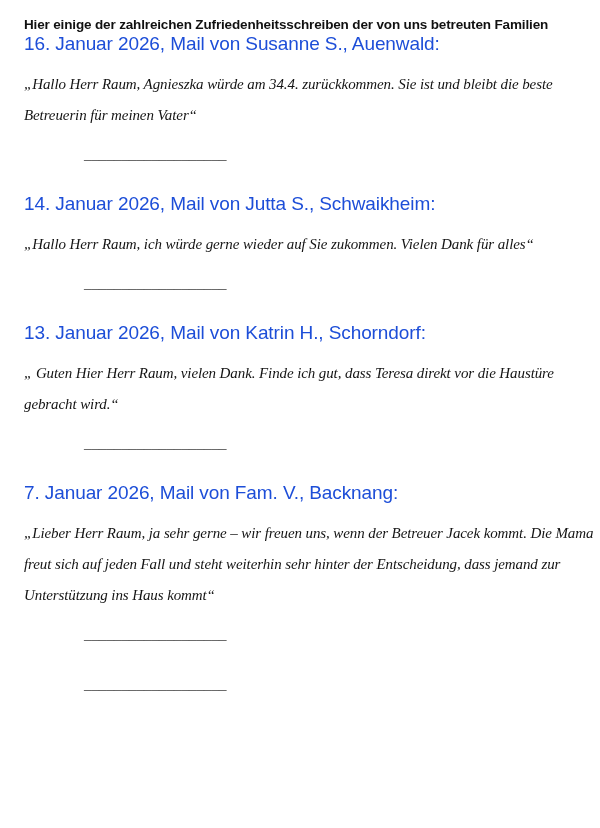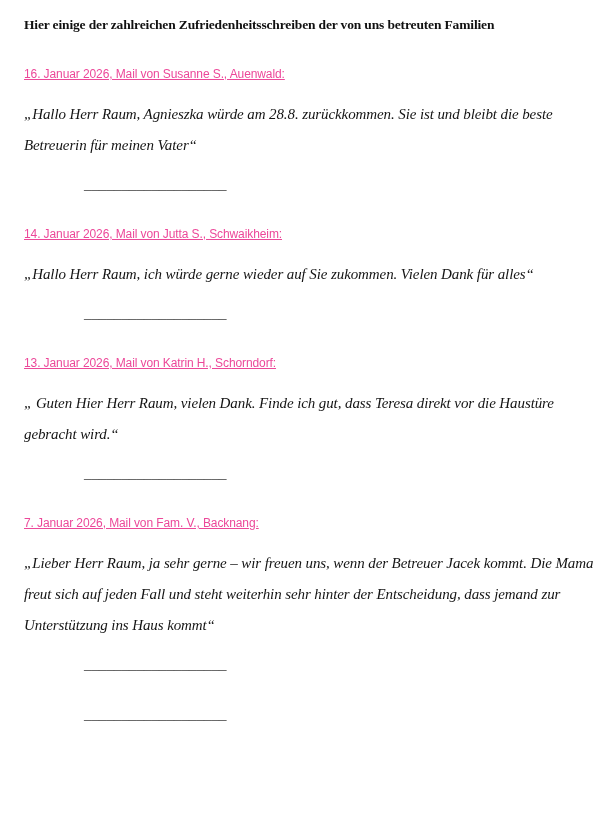--- a/index.html
+++ b/index.html
@@ -15,41 +15,38 @@
     color: #000000;
   }
   .page {
     box-sizing: border-box;
     width: 600px;
     height: 828px;
     padding: 14px 16px 0 24px;
     background: #ffffff;
   }
   .heading {
-    margin-bottom: 30px;
-    font-family: Liberation Serif, serif;
   }
   .heading-line {
     font-weight: bold;
     font-size: 13.5px;
     line-height: 21px;
     letter-spacing: -0.15px;
     white-space: nowrap;
     color: #111111;
   }
   .entry {
     margin-bottom: 32px;
   }
   .entry-date {
-    font-size: 12px;
+    font-size: 19px;
     line-height: 18px;
     letter-spacing: -0.1px;
-    color: #ec4899;
+    color: #1d4ed8;
     white-space: nowrap;
-    text-decoration: underline;
   }
   .quote {
     margin-top: 16px;
     font-family: "Liberation Serif", "DejaVu Serif", serif;
     font-style: italic;
     font-size: 15px;
     color: #141414;
   }
   .quote-line {
     line-height: 31px;
@@ -71,21 +68,21 @@
 
 <div class="page">
 
   <div class="heading">
     <div class="heading-line">Hier einige der zahlreichen Zufriedenheitsschreiben der von uns betreuten Familien</div>
   </div>
 
   <div class="entry">
     <div class="entry-date">16. Januar 2026, Mail von Susanne S., Auenwald:</div>
     <div class="quote">
-      <div class="quote-line">„Hallo Herr Raum, Agnieszka würde am 28.8. zurückkommen. Sie ist und bleibt die beste</div>
+      <div class="quote-line">„Hallo Herr Raum, Agnieszka würde am 34.4. zurückkommen. Sie ist und bleibt die beste</div>
       <div class="quote-line">Betreuerin für meinen Vater“</div>
     </div>
     <div class="separator">___________________</div>
   </div>
 
   <div class="entry">
     <div class="entry-date">14. Januar 2026, Mail von Jutta S., Schwaikheim:</div>
     <div class="quote">
       <div class="quote-line">„Hallo Herr Raum, ich würde gerne wieder auf Sie zukommen. Vielen Dank für alles“</div>
     </div>

